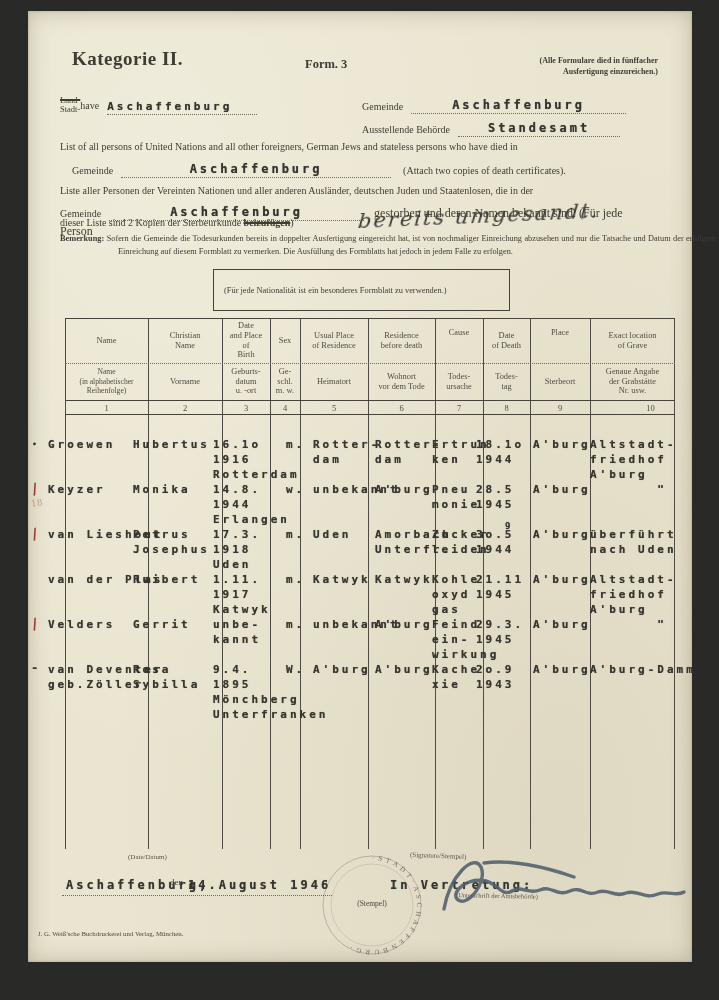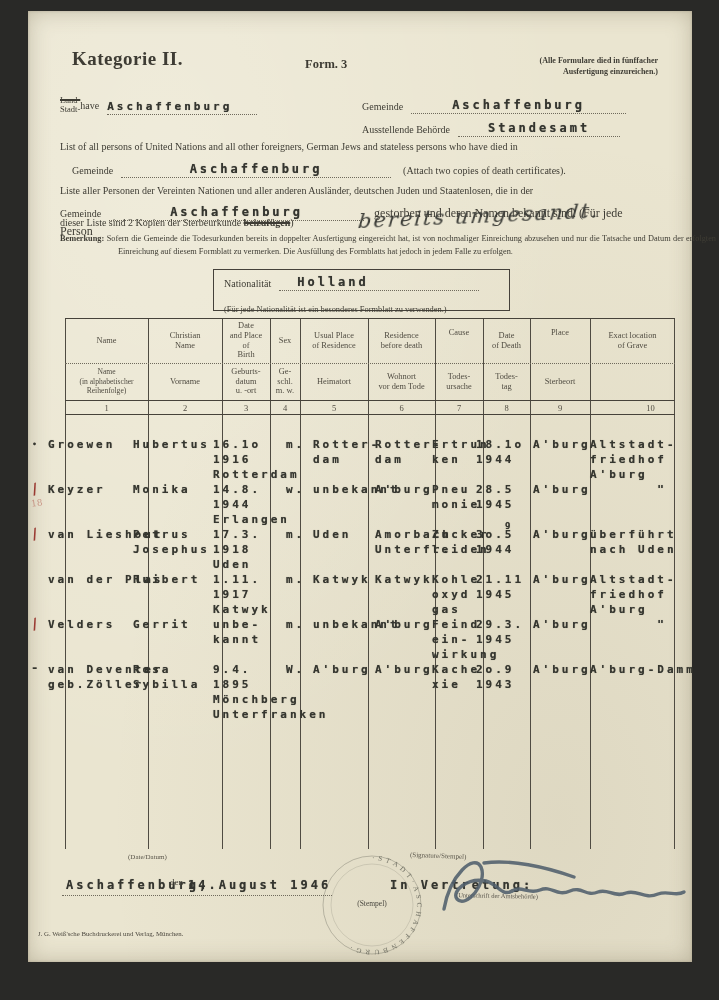--- a/index.html
+++ b/index.html
@@ -119,26 +119,20 @@
     <span class="strike" style="font-weight:bold;">beizufügen</span><span>)</span>
   </div>
   <div class="abs handwriting" style="left:330px;top:193px;font-size:21px;">bereits umgesandt.</div>
 
   <div class="abs printed" style="left:32px;top:222px;width:598px;font-size:8.3px;line-height:12.5px;text-align:justify;padding-left:58px;text-indent:-58px;">
     <span style="font-weight:bold;">Bemerkung:</span>
     <span>Sofern die Gemeinde die Todesurkunden bereits in doppelter Ausfertigung eingereicht hat, ist von nochmaliger Einreichung abzusehen und nur die Tatsache und Datum der erfolgten Einreichung auf diesem Formblatt zu vermerken. Die Ausfüllung des Formblatts hat jedoch in jedem Falle zu erfolgen.</span>
   </div>
 
   <div class="abs" style="left:185px;top:258px;width:297px;height:42px;border:1.6px solid #45413a;padding:2px 10px;box-sizing:border-box;">
-    <div style="white-space:nowrap;">
-      <span class="printed" style="font-size:10px;">Nationalität</span>
-      <span class="dotted" style="display:inline-block;width:200px;margin-left:4px;vertical-align:bottom;">
-        <span class="typed t12" style="margin-left:18px;">Holland</span>
-      </span>
-    </div>
     <div class="printed" style="font-size:8.4px;margin-top:14px;">(Für jede Nationalität ist ein besonderes Formblatt zu verwenden.)</div>
   </div>
 
   <div class="tbl">
 
     <div class="vline" style="left:0;"></div>
     <div class="vline" style="left:83px;"></div>
     <div class="vline" style="left:157px;"></div>
     <div class="vline" style="left:205px;"></div>
     <div class="vline" style="left:235px;"></div>
@@ -184,20 +178,23 @@
 schl.
 m. w.</div>
     <div class="hcell" style="left:235px;top:45px;width:68px;height:37px;">Heimatort</div>
     <div class="hcell" style="left:303px;top:45px;width:67px;height:37px;">Wohnort
 vor dem Tode</div>
     <div class="hcell" style="left:370px;top:45px;width:48px;height:37px;">Todes-
 ursache</div>
     <div class="hcell" style="left:418px;top:45px;width:47px;height:37px;">Todes-
 tag</div>
     <div class="hcell" style="left:465px;top:45px;width:60px;height:37px;">Sterbeort</div>
+    <div class="hcell" style="left:525px;top:45px;width:85px;height:37px;">Genaue Angabe
+der Grabstätte
+Nr. usw.</div>
 
     <div class="ncell" style="left:0;width:83px;">1</div>
     <div class="ncell" style="left:83px;width:74px;">2</div>
     <div class="ncell" style="left:157px;width:48px;">3</div>
     <div class="ncell" style="left:205px;width:30px;">4</div>
     <div class="ncell" style="left:235px;width:68px;">5</div>
     <div class="ncell" style="left:303px;width:67px;">6</div>
     <div class="ncell" style="left:370px;width:48px;">7</div>
     <div class="ncell" style="left:418px;width:47px;">8</div>
     <div class="ncell" style="left:465px;width:60px;">9</div>

